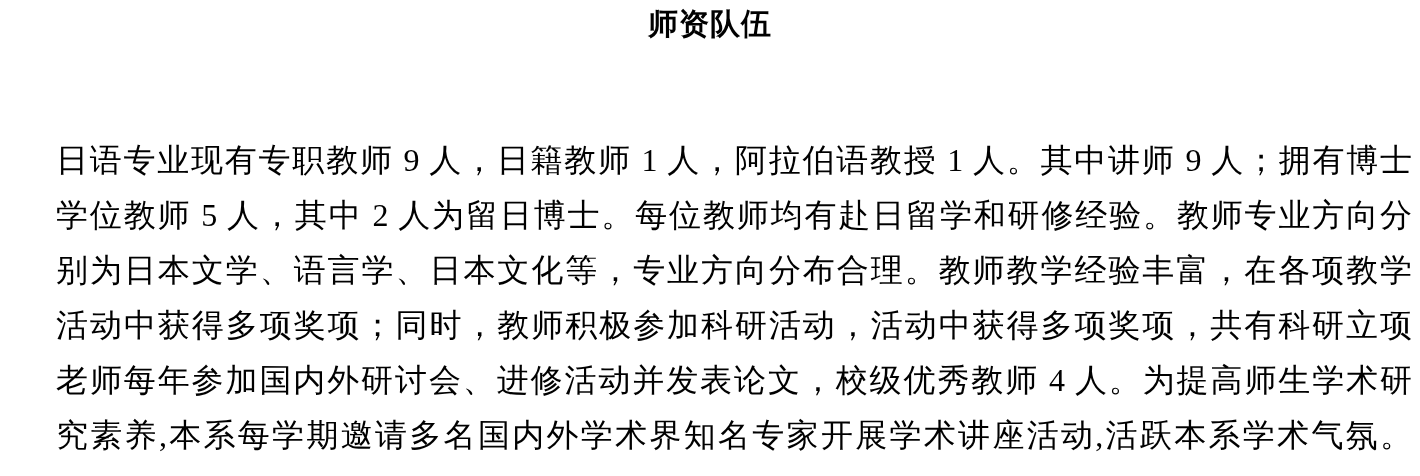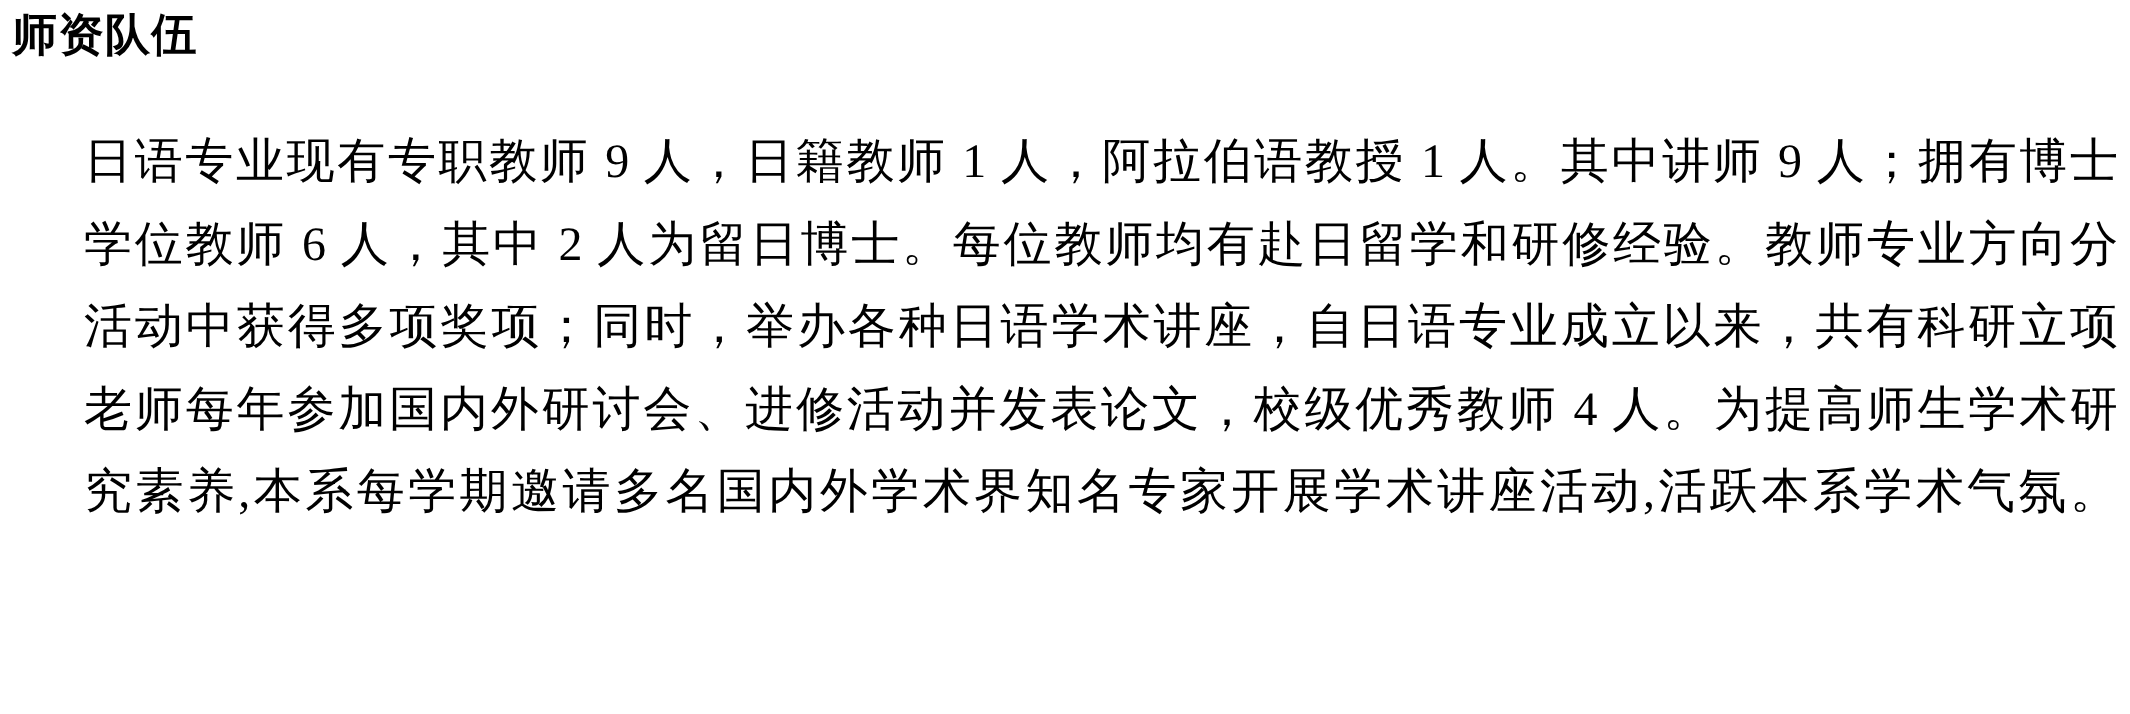--- a/index.html
+++ b/index.html
@@ -16,22 +16,23 @@
   }
   .doc {
     padding: 6px 8px 0 8px;
     width: 1404px;
   }
   .heading {
     font-family: "Liberation Sans", sans-serif;
     font-size: 30px;
     font-weight: 700;
     line-height: 36px;
-    margin: 0 0 38px 0;
+    margin: 0 0 91px 0;
     letter-spacing: 1px;
+    text-align: center;
   }
   .para-line {
     font-size: 32px;
     line-height: 55px;
     height: 55px;
     white-space: nowrap;
     overflow: hidden;
     text-align: justify;
     text-align-last: justify;
     -moz-text-align-last: justify;
@@ -40,18 +41,19 @@
   }
 </style>
 </head>
 <body>
 
 <div class="doc">
   <h1 class="heading">师资队伍</h1>
 
   <div>
     <div class="para-line">日语专业现有专职教师 9 人，日籍教师 1 人，阿拉伯语教授 1 人。其中讲师 9 人；拥有博士</div>
-    <div class="para-line">学位教师 6 人，其中 2 人为留日博士。每位教师均有赴日留学和研修经验。教师专业方向分</div>
-    <div class="para-line">活动中获得多项奖项；同时，举办各种日语学术讲座，自日语专业成立以来，共有科研立项</div>
+    <div class="para-line">学位教师 5 人，其中 2 人为留日博士。每位教师均有赴日留学和研修经验。教师专业方向分</div>
+    <div class="para-line">别为日本文学、语言学、日本文化等，专业方向分布合理。教师教学经验丰富，在各项教学</div>
+    <div class="para-line">活动中获得多项奖项；同时，教师积极参加科研活动，活动中获得多项奖项，共有科研立项</div>
     <div class="para-line">老师每年参加国内外研讨会、进修活动并发表论文，校级优秀教师 4 人。为提高师生学术研</div>
     <div class="para-line">究素养,本系每学期邀请多名国内外学术界知名专家开展学术讲座活动,活跃本系学术气氛。</div>
   </div>
 </div>
 
 </body></html>

